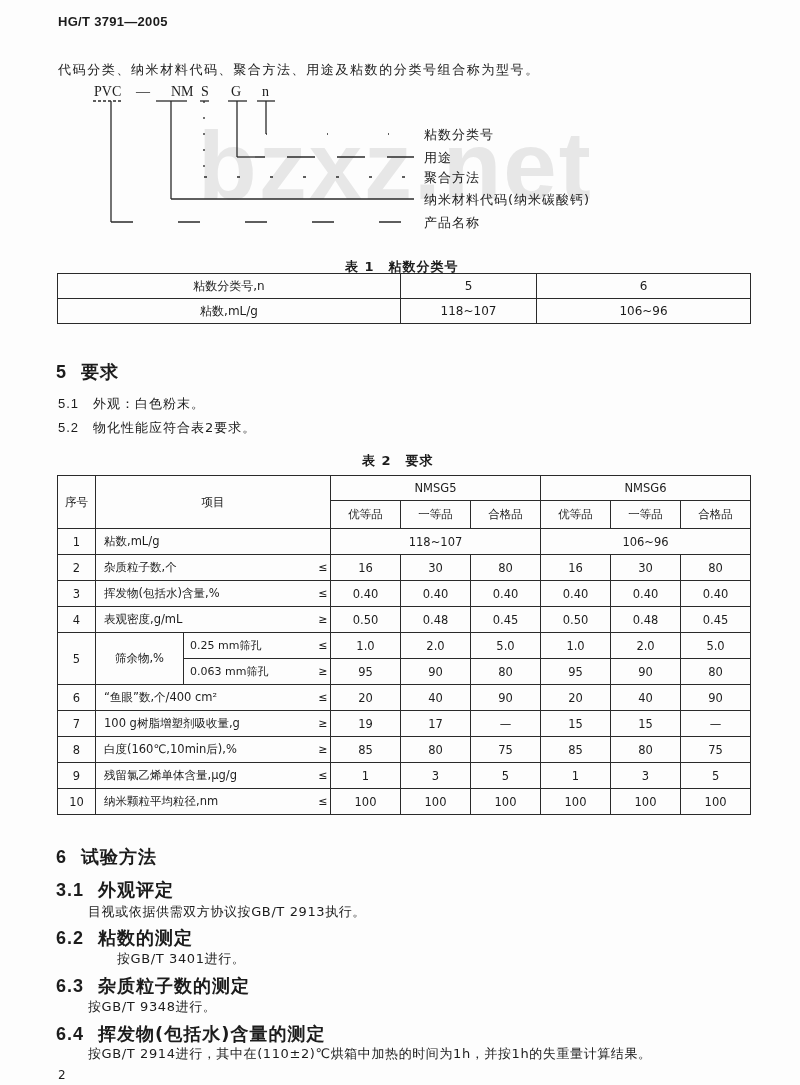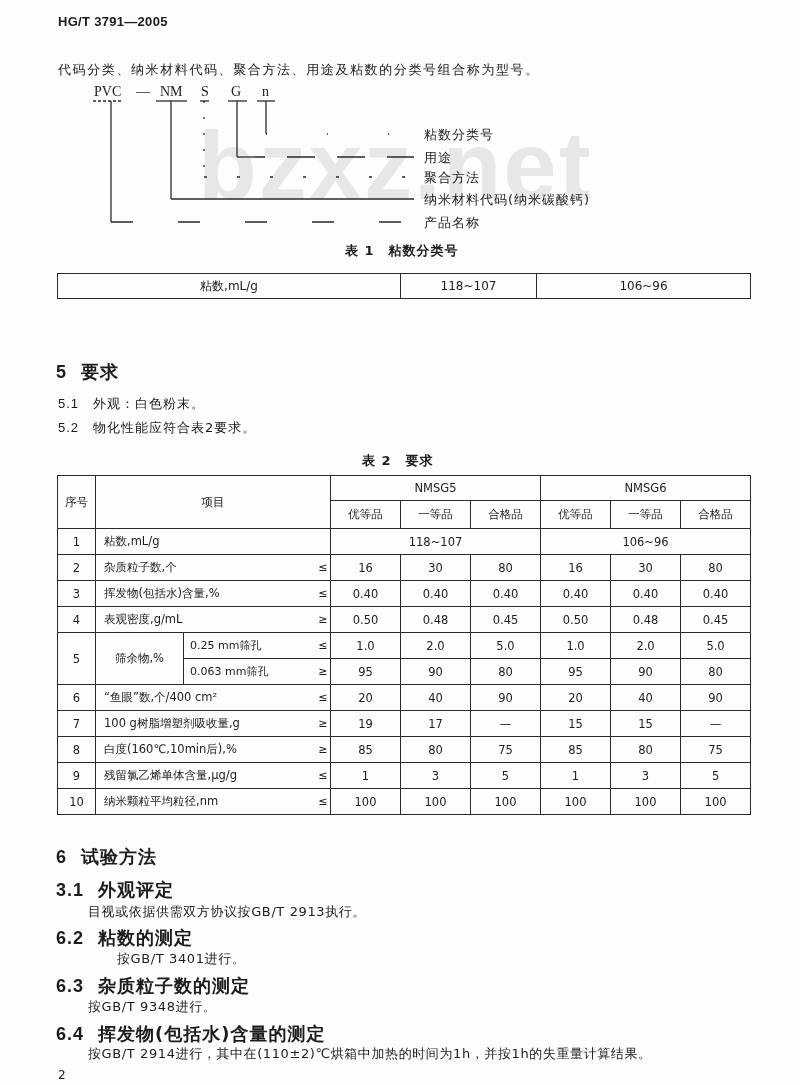--- a/index.html
+++ b/index.html
@@ -68,39 +68,44 @@
     <line x1="171" y1="101" x2="171" y2="199"></line>
     <line x1="171" y1="199" x2="414" y2="199"></line>
 
     <line x1="111" y1="101" x2="111" y2="222"></line>
     <line x1="111" y1="222" x2="414" y2="222" stroke-dasharray="22 45"></line>
   </g>
 </svg>
 
 <div class="abs code" style="left:94px;">PVC</div>
 <div class="abs code" style="left:136px;">—</div>
-<div class="abs code" style="left:160px;">NM</div>
+<div class="abs code" style="left:171px;">NM</div>
 <div class="abs code" style="left:201px;">S</div>
 <div class="abs code" style="left:231px;">G</div>
 <div class="abs code" style="left:262px;">n</div>
 
 <div class="abs diag-label" style="top:126px;">粘数分类号</div>
 <div class="abs diag-label" style="top:149px;">用途</div>
 <div class="abs diag-label" style="top:169px;">聚合方法</div>
 <div class="abs diag-label" style="top:191px;">纳米材料代码(纳米碳酸钙)</div>
 <div class="abs diag-label" style="top:214px;">产品名称</div>
 
-<div class="abs caption" style="left:345px; top:242px;">表 1　粘数分类号</div>
+<div class="abs caption" style="left:345px; top:258px;">表 1　粘数分类号</div>
 <table class="abs t1">
   <colgroup>
       <col style="width:343px">
       <col style="width:136px">
       <col style="width:214px">
     </colgroup>
   <tbody>
+      <tr>
+    <td>粘数分类号,n</td>
+    <td>5</td>
+    <td>6</td>
+  </tr>
   <tr>
     <td>粘数,mL/g</td>
     <td>118~107</td>
     <td>106~96</td>
   </tr>
 </tbody>
   </table>
 
 <div class="abs h-sec" style="top:360px;">
   <span class="num">5</span><span>要求</span>

